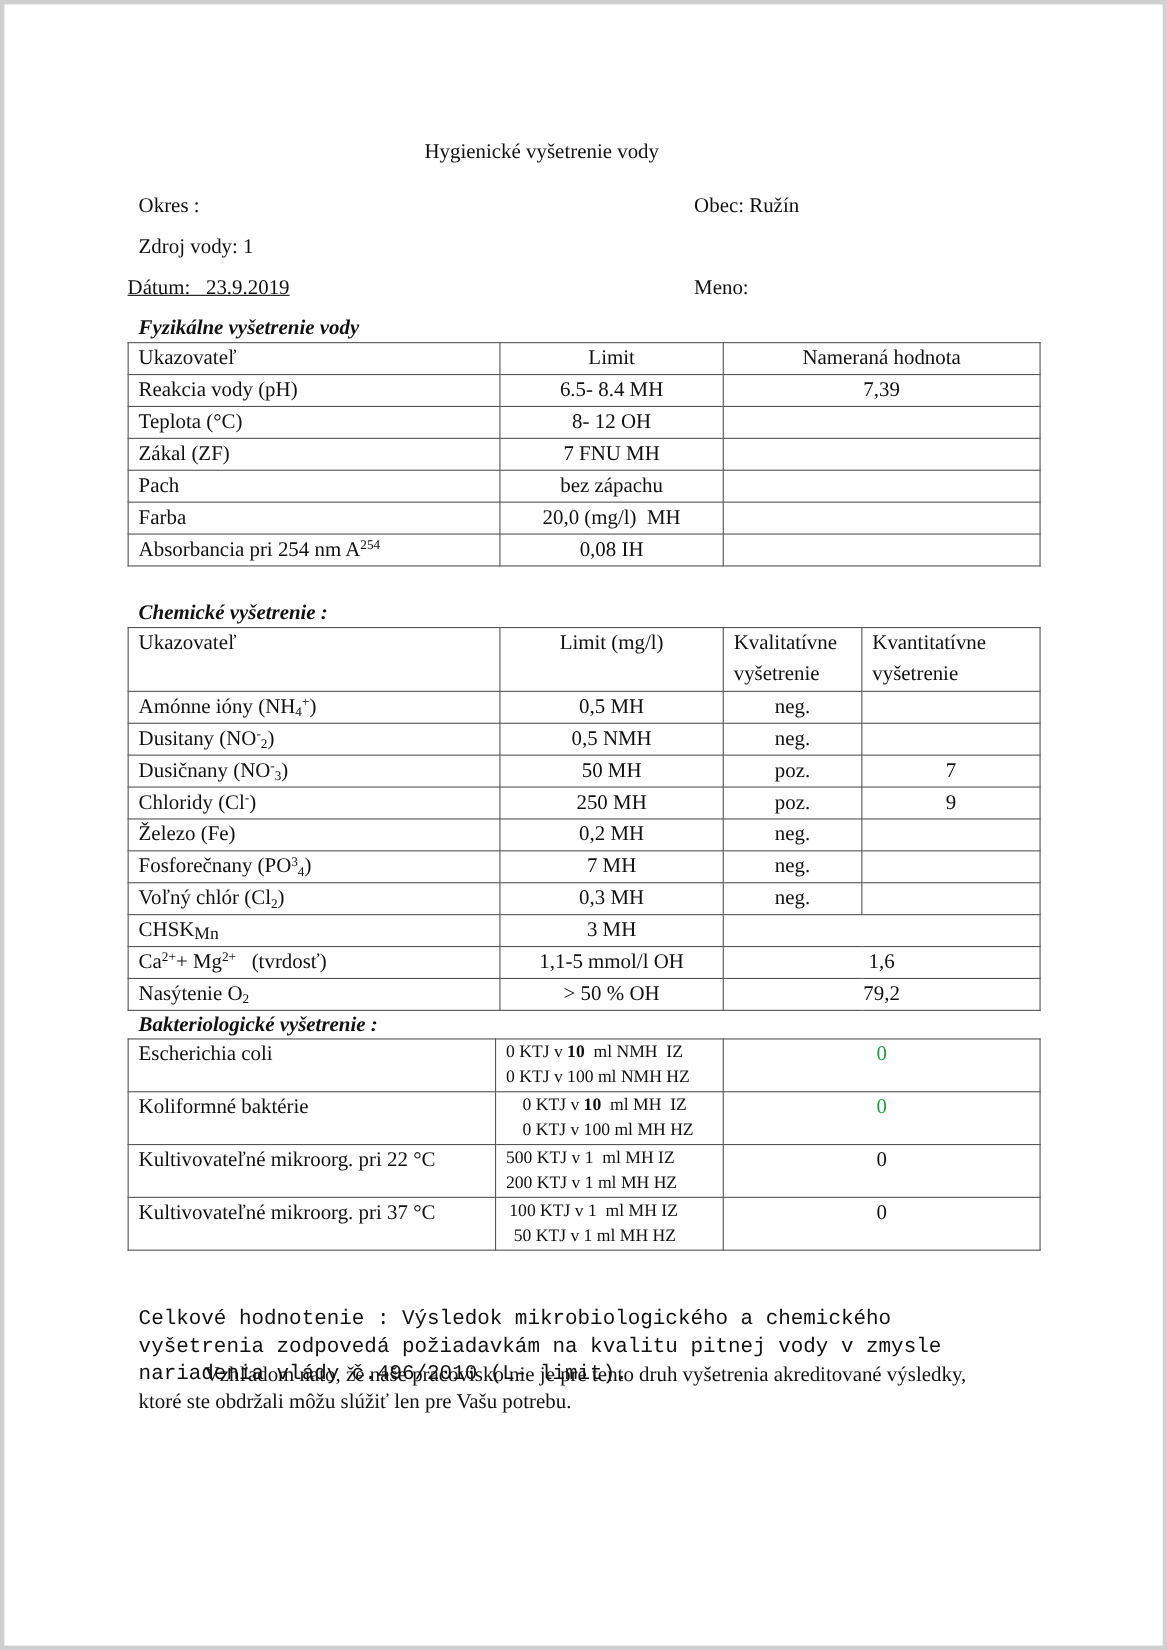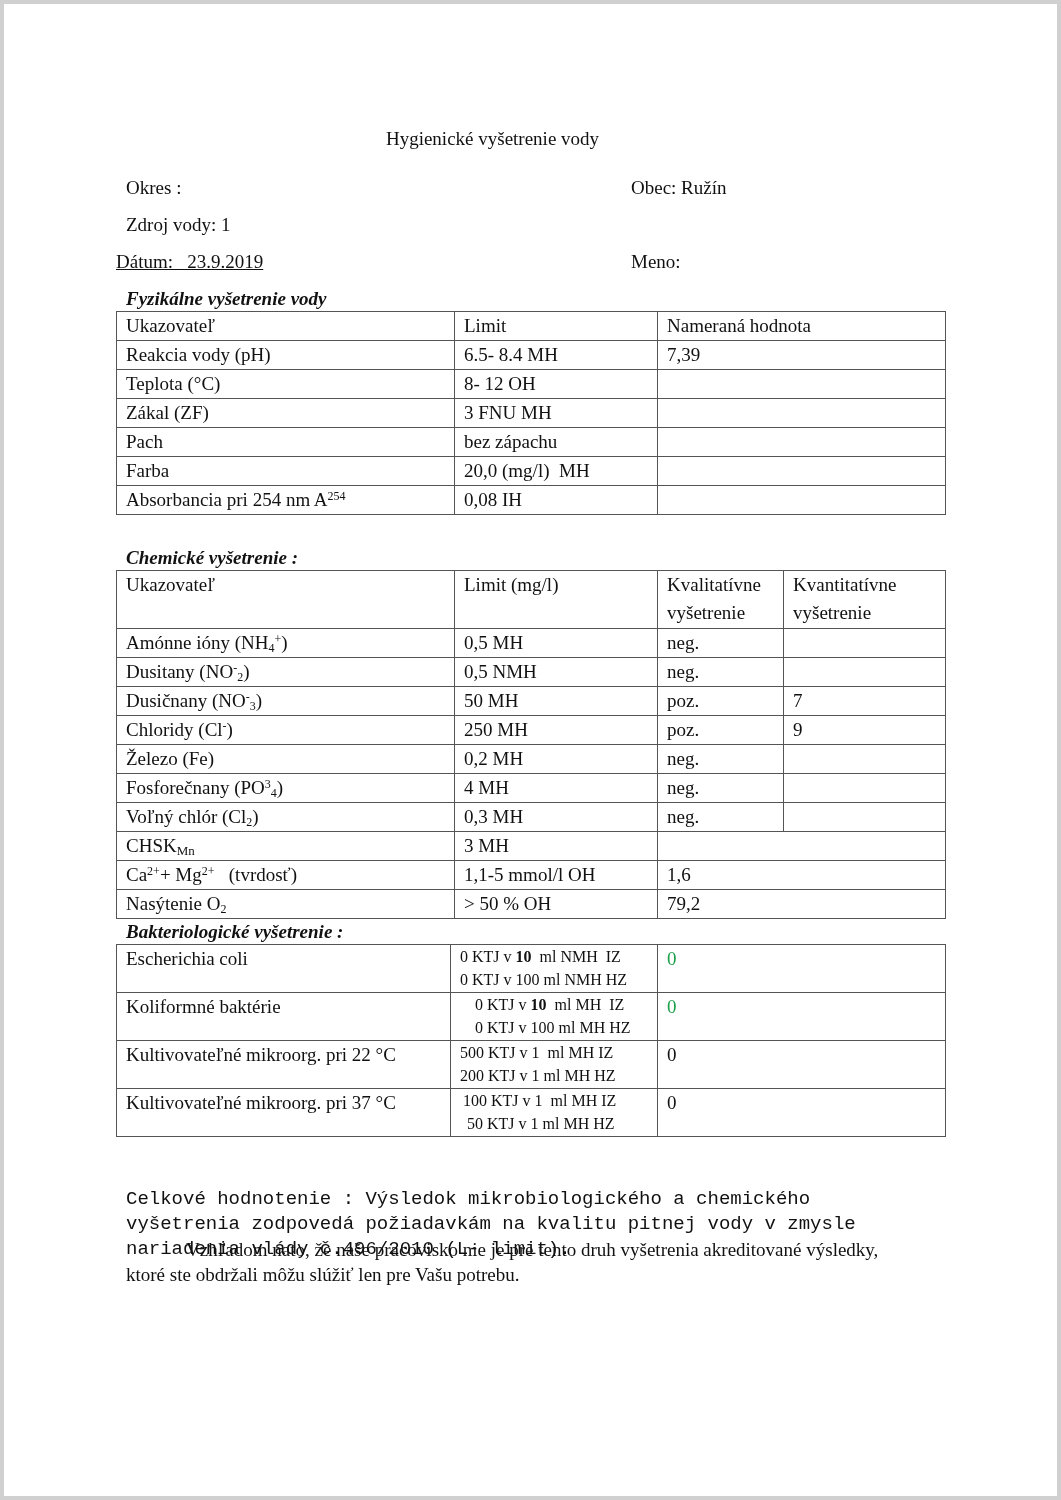--- a/index.html
+++ b/index.html
@@ -4,21 +4,21 @@
 <style>
   html, body { margin:0; padding:0; }
   body { width:1061px; height:1500px; background:#d0d0d0; position:relative; overflow:hidden;
          font-family:"Liberation Serif", serif; color:#111; }
   .page { position:absolute; left:4px; top:4px; width:1053px; height:1492px; background:#fff; }
   .abs { position:absolute; font-size:19px; line-height:22px; white-space:nowrap; }
   .title { left:0; width:985px; text-align:center; top:128px; }
   .section-title { font-style:italic; font-weight:bold; font-size:19px; }
   table { position:absolute; left:116px; width:829px; border-collapse:collapse; table-layout:fixed; }
   td { border:1px solid #555; font-size:19px; padding:0 9px; height:28px; line-height:28px; vertical-align:top; white-space:nowrap; }
-  td.c { text-align:left; }
+  td.c { text-align:center; }
   .small { font-size:16px; line-height:23px; }
   sup { font-size:12px; line-height:0; vertical-align:6px; }
   sub { font-size:12px; line-height:0; vertical-align:-3px; }
   .green { color:#1aa04a; }
   .para { font-size:19px; line-height:25px; white-space:normal; width:780px; }
 </style>
 </head>
 <body>
 
 <div class="page"></div>
@@ -48,21 +48,21 @@
     <td class="c">6.5- 8.4 MH</td>
     <td class="c">7,39</td>
   </tr>
   <tr>
     <td>Teplota (°C)</td>
     <td class="c">8- 12 OH</td>
     <td class="c"></td>
   </tr>
   <tr>
     <td>Zákal (ZF)</td>
-    <td class="c">3 FNU MH</td>
+    <td class="c">7 FNU MH</td>
     <td class="c"></td>
   </tr>
   <tr>
     <td>Pach</td>
     <td class="c">bez zápachu</td>
     <td class="c"></td>
   </tr>
   <tr>
     <td>Farba</td>
     <td class="c" style="white-space:pre;margin-left:12px;">20,0 (mg/l)  MH</td>
@@ -122,32 +122,32 @@
     <td class="c">9</td>
   </tr>
   <tr>
     <td>Železo (Fe)</td>
     <td class="c">0,2 MH</td>
     <td class="c">neg.</td>
     <td class="c"></td>
   </tr>
   <tr>
     <td><span>Fosforečnany (PO</span><sup>3</sup><sub>4</sub><span>)</span></td>
-    <td class="c">4 MH</td>
+    <td class="c">7 MH</td>
     <td class="c">neg.</td>
     <td class="c"></td>
   </tr>
   <tr>
     <td><span>Voľný chlór (Cl</span><sub>2</sub><span>)</span></td>
     <td class="c">0,3 MH</td>
     <td class="c">neg.</td>
     <td class="c"></td>
   </tr>
   <tr>
-    <td><span>CHSK</span><sub style="font-size:13px;text-align:center;">Mn</sub></td>
+    <td><span>CHSK</span><sub style="font-size:16px;text-align:center;">Mn</sub></td>
     <td class="c">3 MH</td>
     <td class="c" colspan="2"></td>
   </tr>
   <tr>
     <td style="white-space:pre;"><span>Ca</span><sup>2+</sup><span>+ Mg</span><sup>2+</sup><span>   (tvrdosť)</span></td>
     <td class="c">1,1-5 mmol/l OH</td>
     <td class="c" colspan="2">1,6</td>
   </tr>
   <tr>
     <td><span>Nasýtenie O</span><sub>2</sub></td>

